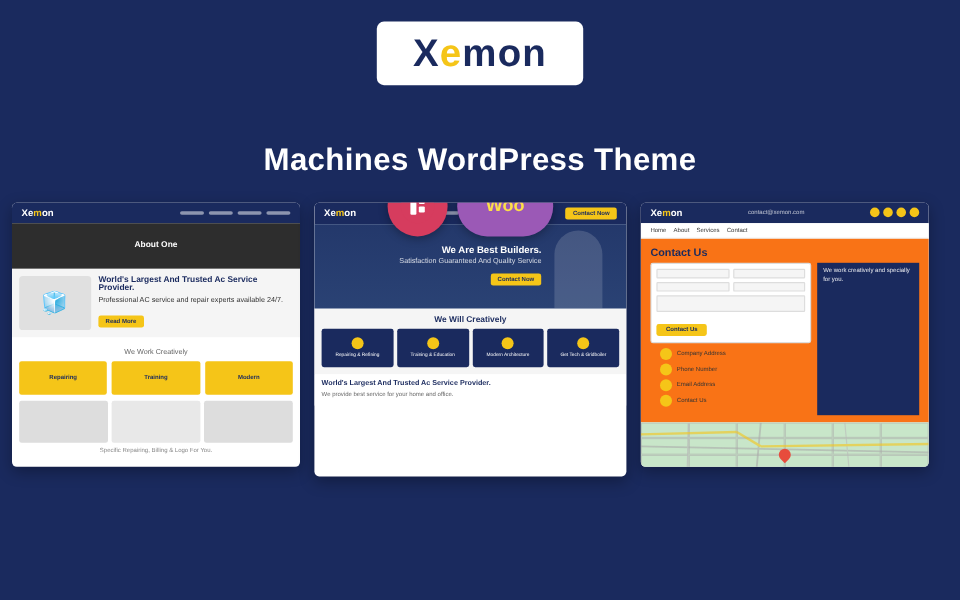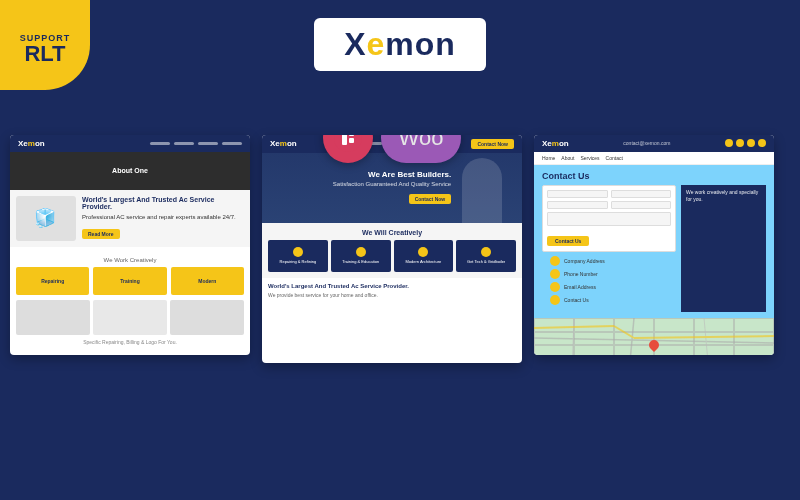--- a/index.html
+++ b/index.html
@@ -252,23 +252,23 @@
       width: 80px;
       height: 50px;
       background: #9b59b6;
       border-radius: 25px;
       display: flex;
       align-items: center;
       justify-content: center;
       box-shadow: 0 2px 8px rgba(0,0,0,0.3);
     }
     .woo-text {
-      color: #e5e5e5;
-      font-size: 22px;
-      font-weight: 400;
+      color: #fde047;
+      font-size: 15px;
+      font-weight: 700;
     }
     .ss-mid-header {
       background: #1a2a5e;
       padding: 4px 8px;
       display: flex;
       align-items: center;
       justify-content: space-between;
     }
     .ss-mid-logo {
       font-size: 8px;
@@ -422,21 +422,21 @@
       display: flex;
       gap: 6px;
       align-items: center;
       border-bottom: 1px solid #eee;
     }
     .ss-right-nav-item {
       font-size: 5px;
       color: #333;
     }
     .ss-right-hero-section {
-      background: #7dd3fc;
+      background: #f97316;
       padding: 6px 8px;
     }
     .ss-right-hero-title {
       font-size: 9px;
       font-weight: bold;
       color: #1a2a5e;
       margin-bottom: 4px;
     }
     .ss-right-form {
       background: white;
@@ -519,33 +519,30 @@
       content: '';
       display: table;
       clear: both;
     }
   </style>
 </head>
 <body>
 
 <div class="main-container">
 
-  <div class="support-badge">
-    <span class="support-text">SUPPORT</span>
-    <span class="rlt-text">RLT</span>
-  </div>
 
   <div class="logo-box">
     <span class="logo-text">
       X<span class="logo-dot">e</span>mon
     </span>
   </div>
 
   <div class="main-title">
     <br>
+    <span>Machines WordPress Theme</span>
   </div>
 
   <div class="screenshots-row">
 
     <div class="screenshot-left">
 
       <div class="ss-left-header">
         <span class="ss-left-logo">Xe<span>m</span>on</span>
         <div class="ss-left-nav">
           <div class="ss-left-nav-dot"></div>

